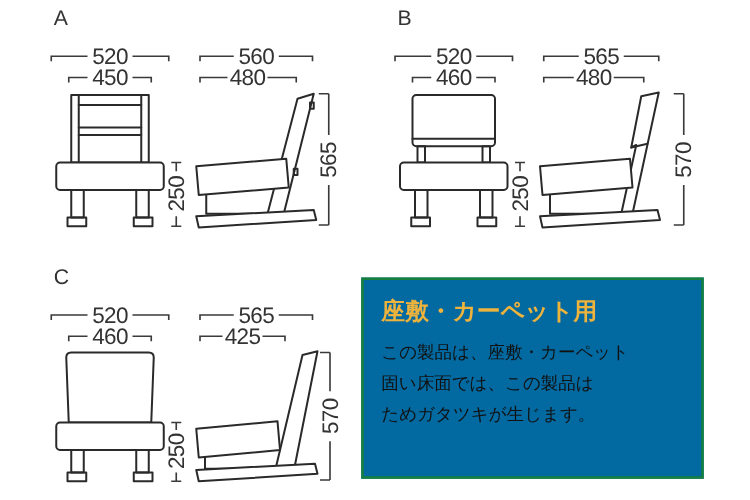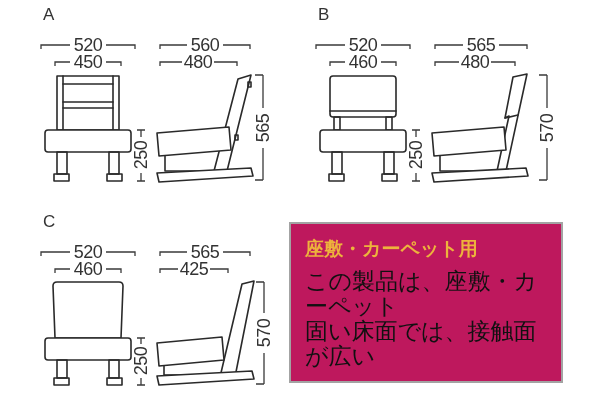--- a/index.html
+++ b/index.html
@@ -6,24 +6,24 @@
   .canvas{position:relative;width:600px;height:400px;background:#ffffff;overflow:hidden;
           font-family:"Liberation Sans","DejaVu Sans",sans-serif;}
   .sec-label{position:absolute;font-size:17px;color:#333;font-weight:400;}
   svg.fig{position:absolute;overflow:visible;}
   .outline{fill:none;stroke:#2a2a2a;stroke-width:1.6;stroke-linejoin:round;stroke-linecap:round;}
   .wfill{fill:#ffffff;}
   .dim{fill:none;stroke:#3a3a3a;stroke-width:1.3;stroke-linecap:butt;}
   .dimtext{font-size:18px;fill:#333;letter-spacing:-0.5px;
            font-family:"Liberation Sans","DejaVu Sans",sans-serif;}
   .note-box{position:absolute;left:289px;top:222px;width:274px;height:161px;
-            border:2px solid #a3a3a3;box-sizing:border-box;background:#be185d;
+            border:2px solid #15803d;box-sizing:border-box;background:#0369a1;
             padding:10px 14px;}
   .note-title{font-size:19px;font-weight:bold;color:#edb33c;margin:2px 0 7px 0;}
-  .note-line{font-size:23px;line-height:25px;color:#111;}
+  .note-line{font-size:14px;line-height:25px;color:#111;}
 </style>
 </head>
 <body>
 
 <div class="canvas">
 
   <div class="sec-label" style="left:43px;top:5px">A</div>
 
   <svg class="fig" style="left:38px;top:38px" width="118" height="150" viewBox="0 0 118 150">
     <g class="dim">
@@ -166,16 +166,17 @@
     </g>
     <g class="dim">
       <path d="M101,37 H109 M109,37 V68 M109,108 V139 M101,139 H109"></path>
     </g>
     <text class="dimtext" x="109" y="94" text-anchor="middle" transform="rotate(-90 109 88)">570</text>
   </svg>
 
   <div class="note-box">
     <div class="note-title">座敷・カーペット用</div>
     <div class="note-line">この製品は、座敷・カーペット</div>
-    <div class="note-line">固い床面では、接触面が広い</div>
+    <div class="note-line">固い床面では、この製品は</div>
+    <div class="note-line">ためガタツキが生じます。</div>
   </div>
 
 </div>
 
 </body></html>

